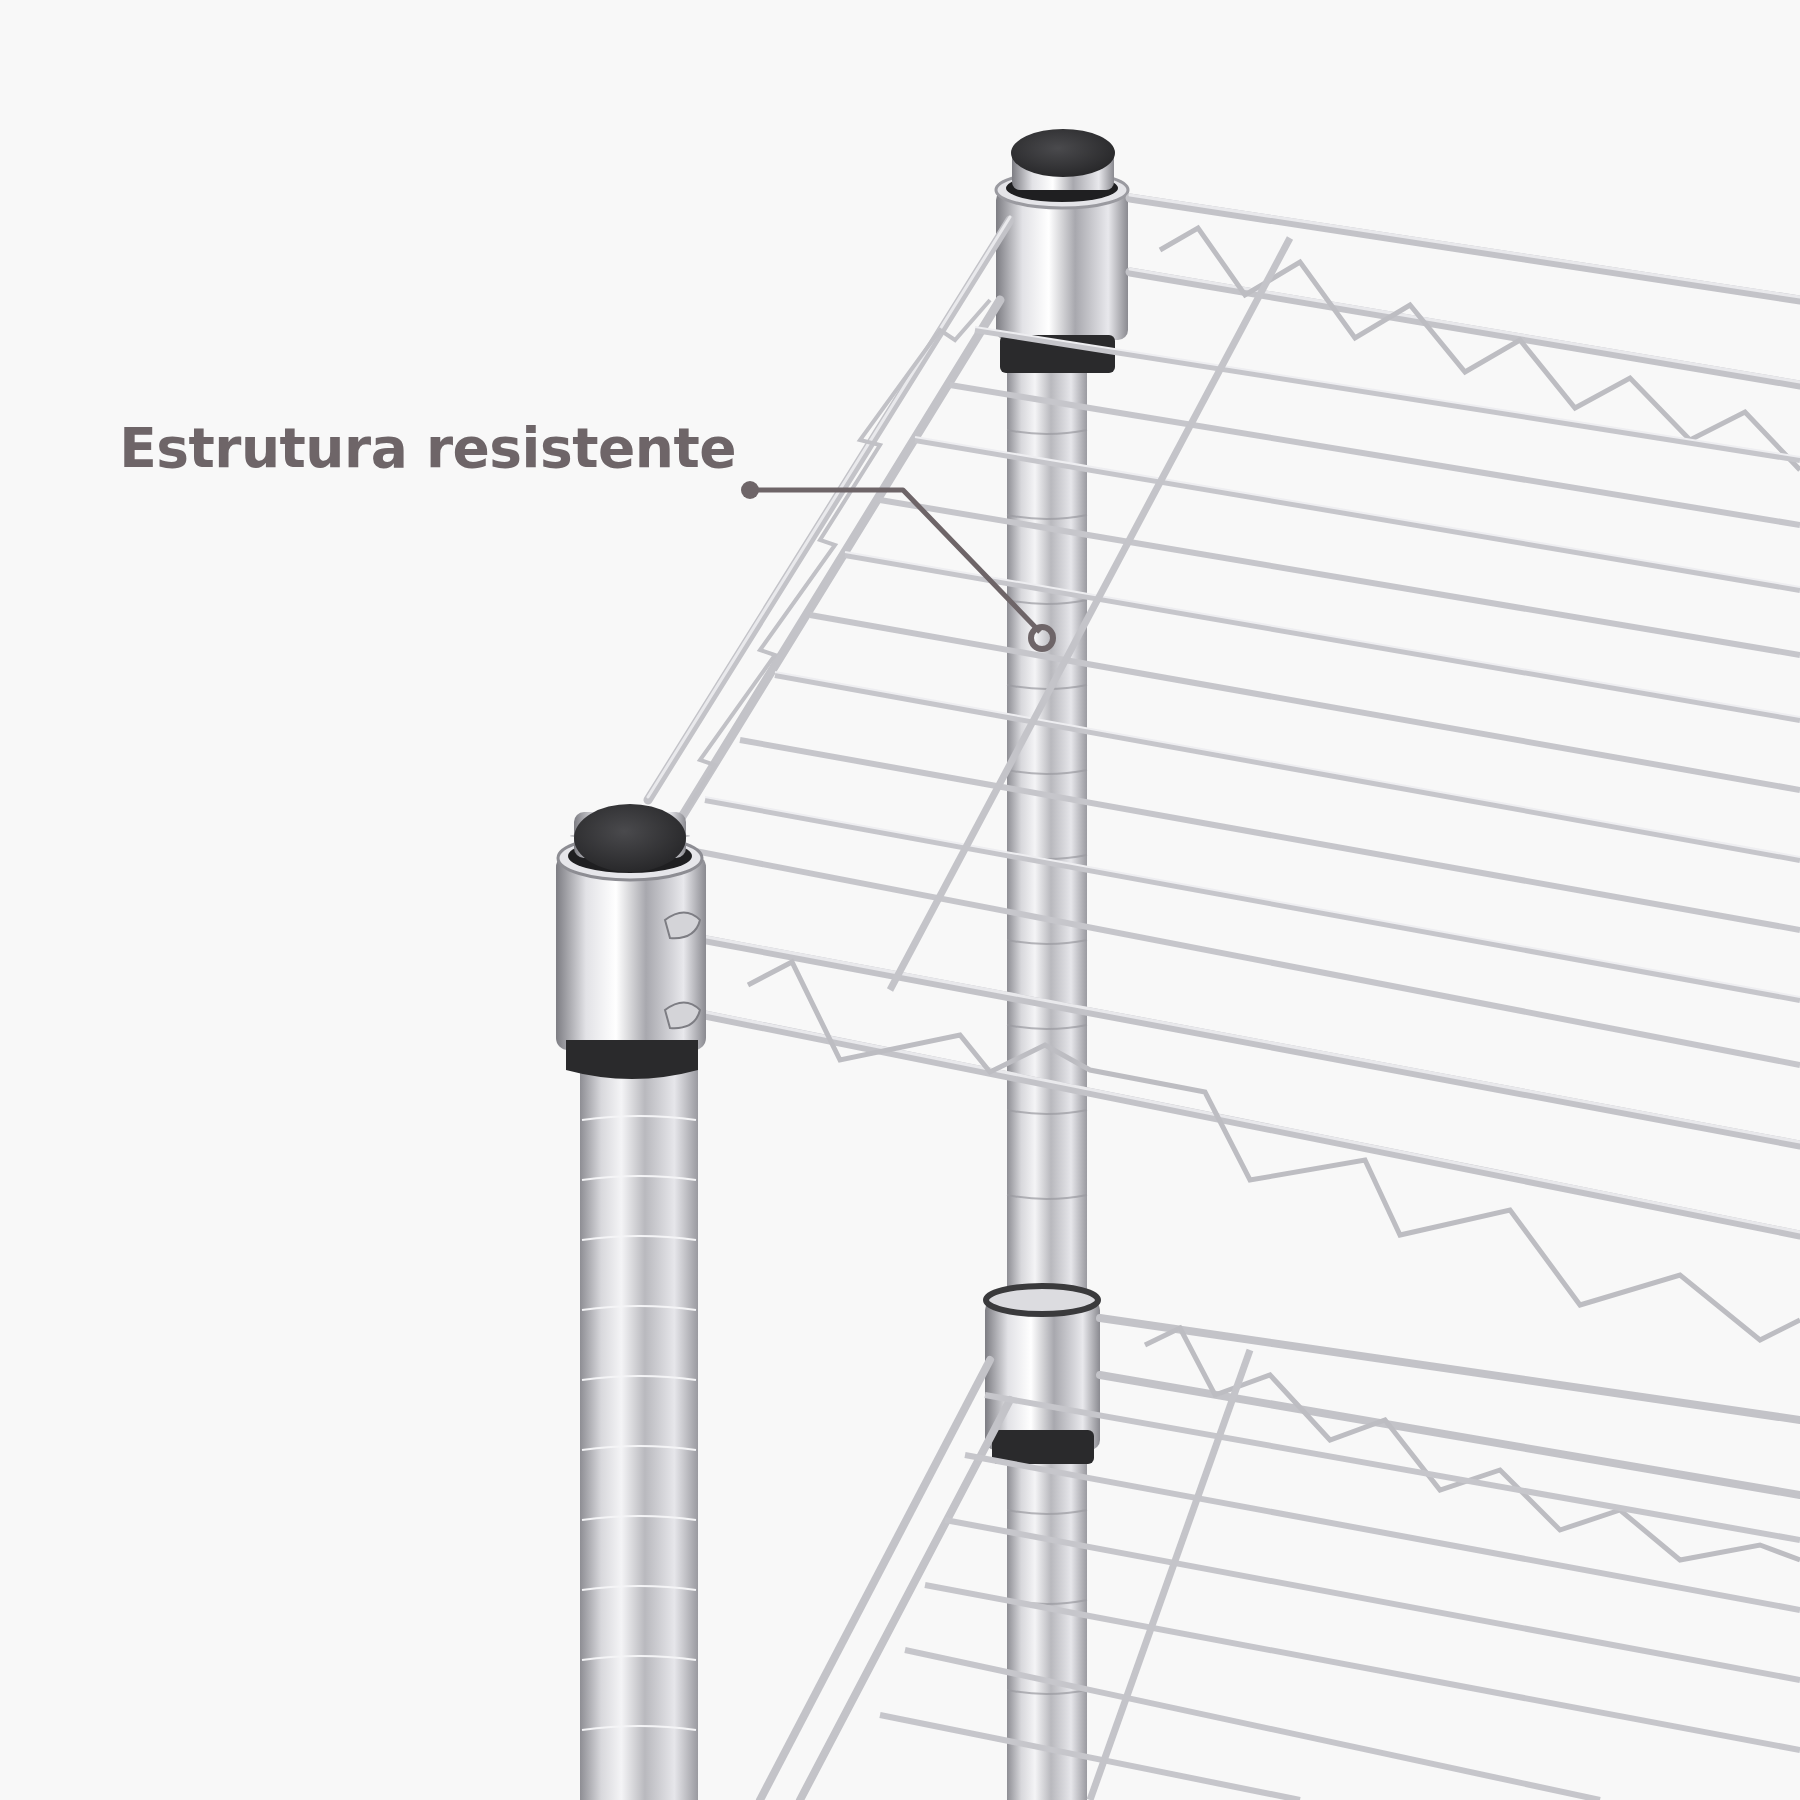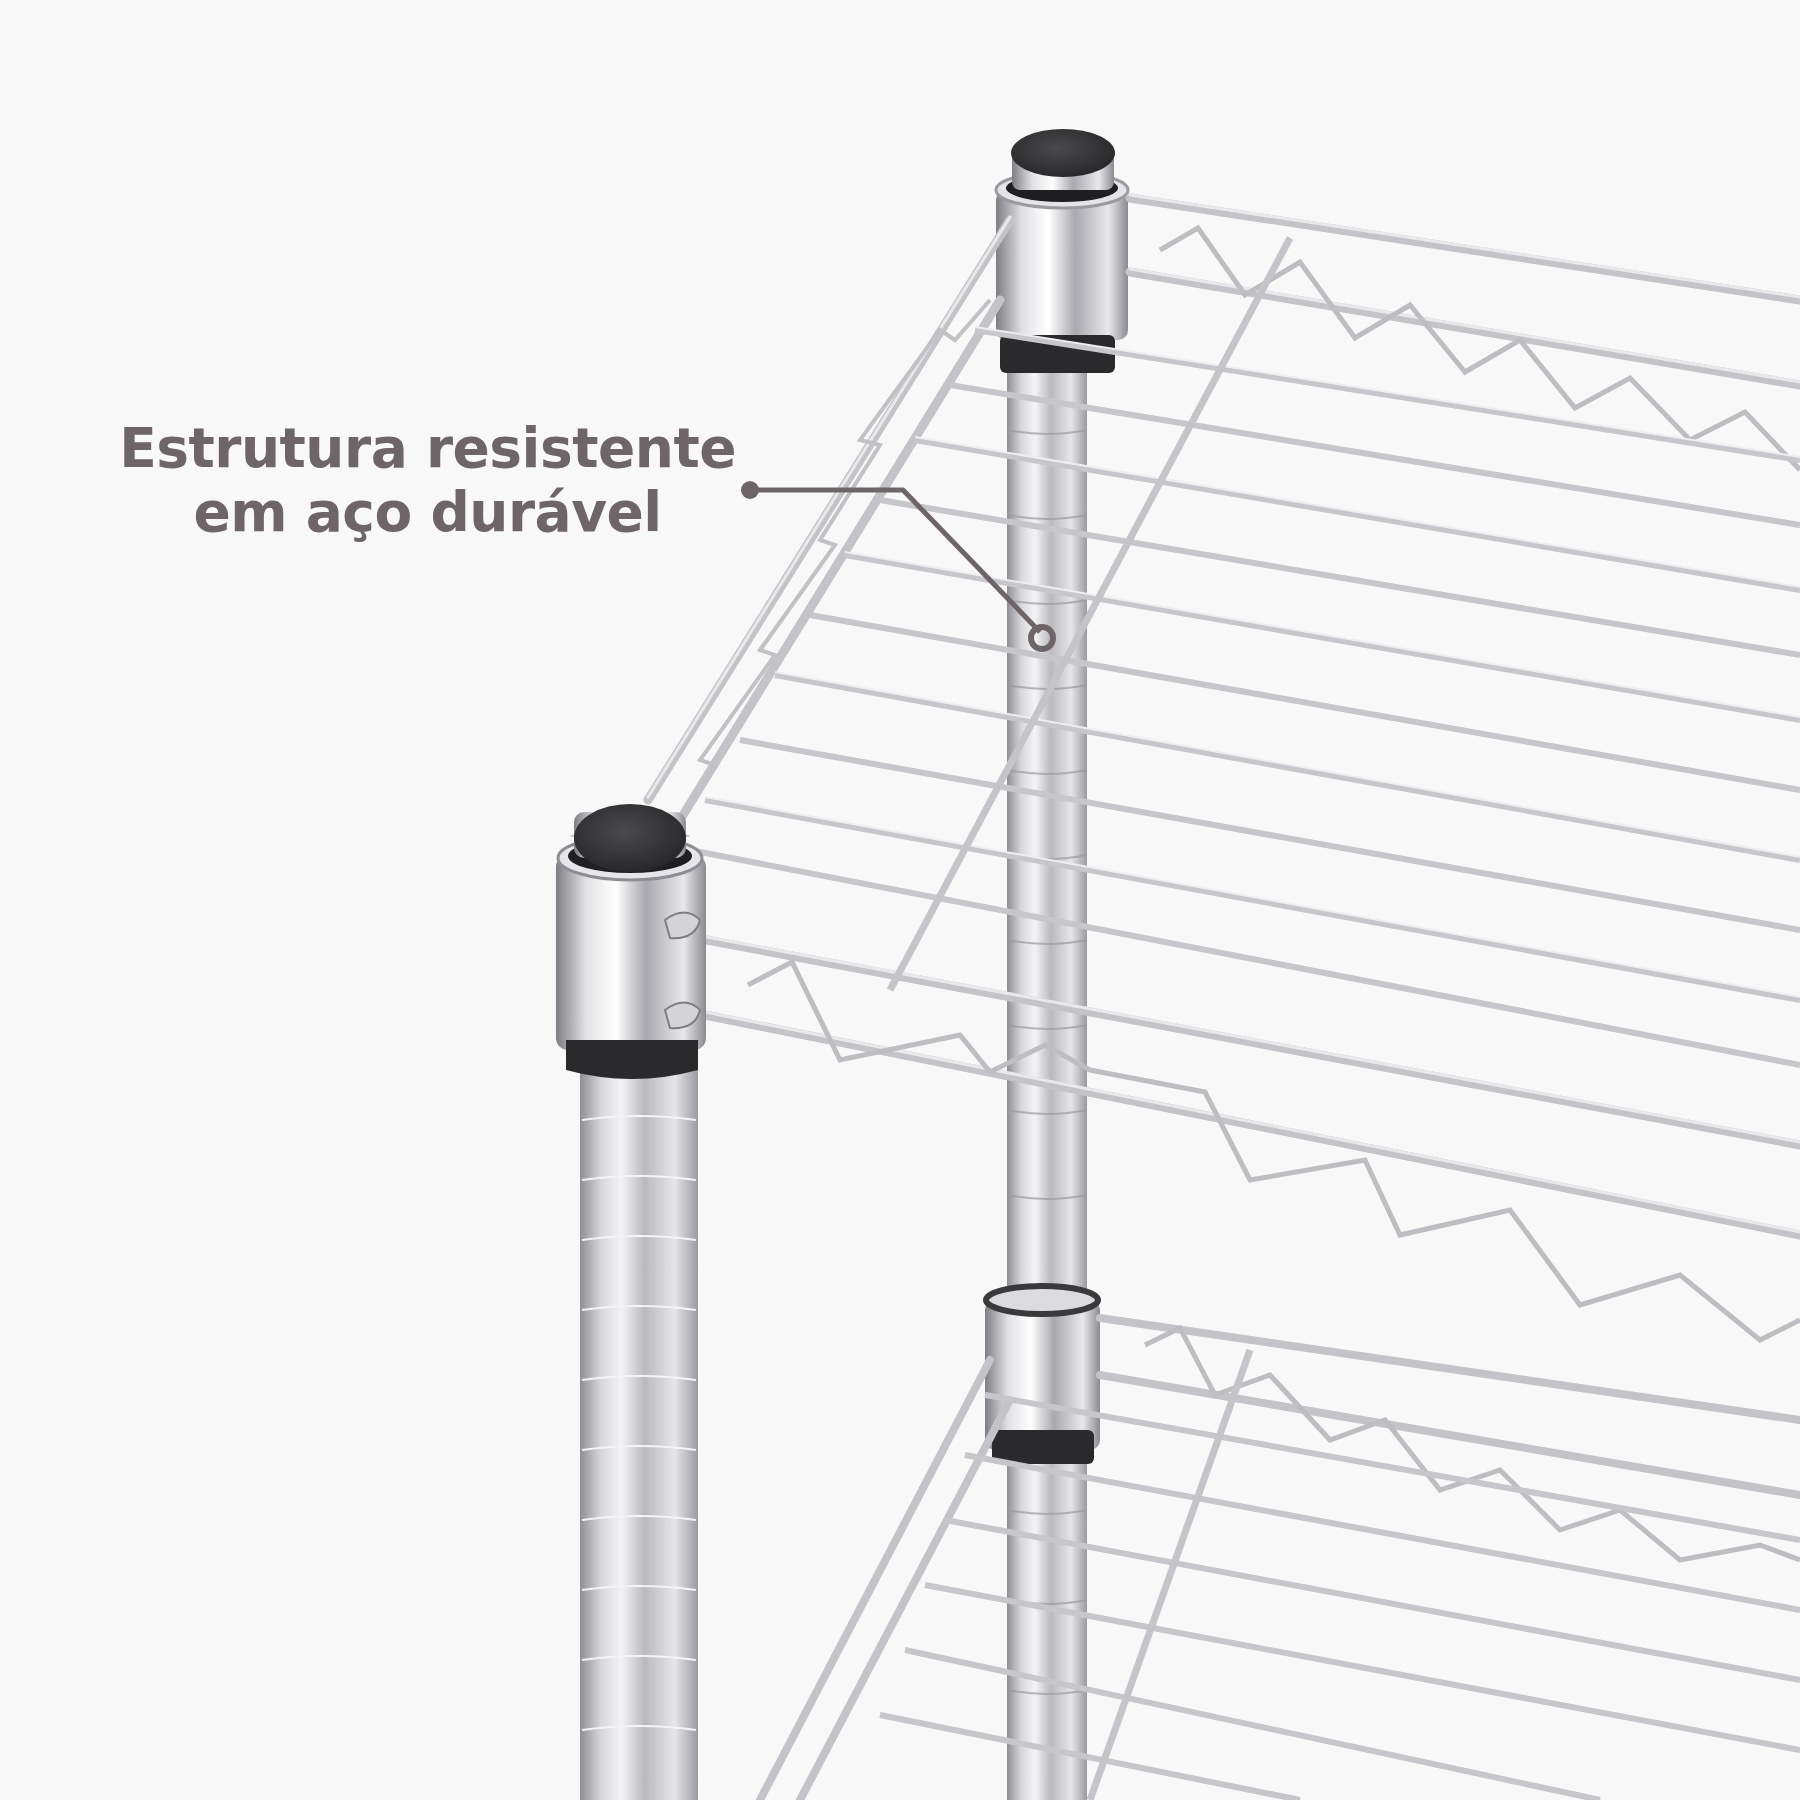--- a/index.html
+++ b/index.html
@@ -7,21 +7,21 @@
     width: 1800px; height: 1800px; overflow: hidden;
     background: #f7f7f7;
     font-family: "DejaVu Sans", sans-serif;
   }
   .stage { position: relative; width: 1800px; height: 1800px; background: #f8f8f8; }
   .photo { position: absolute; left: 0; top: 0; width: 1800px; height: 1800px; }
   .callout-text {
     position: absolute;
     right: 1064px;
     top: 416px;
-    text-align: center;
+    text-align: right;
     color: #6e6568;
     font-family: "DejaVu Sans", sans-serif;
     font-weight: bold;
     font-size: 55px;
     line-height: 64px;
     letter-spacing: -0.5px;
     white-space: nowrap;
   }
   .callout-text div { display: block; }
   .callout-line { position: absolute; left: 0; top: 0; width: 1800px; height: 1800px; pointer-events: none; }
@@ -177,15 +177,14 @@
   </svg>
 
   <svg class="callout-line" viewBox="0 0 1800 1800" xmlns="http://www.w3.org/2000/svg">
     <circle cx="750" cy="490" r="9" fill="#6e6568"></circle>
     <polyline points="750,490 903,490 1040,632" fill="none" stroke="#6e6568" stroke-width="5" stroke-linejoin="round"></polyline>
     <circle cx="1042" cy="638" r="11" fill="none" stroke="#6e6568" stroke-width="6"></circle>
   </svg>
 
   <div class="callout-text">
     <div>Estrutura resistente</div>
-    <div>em aço durável</div>
   </div>
 </div>
 
 </body></html>

